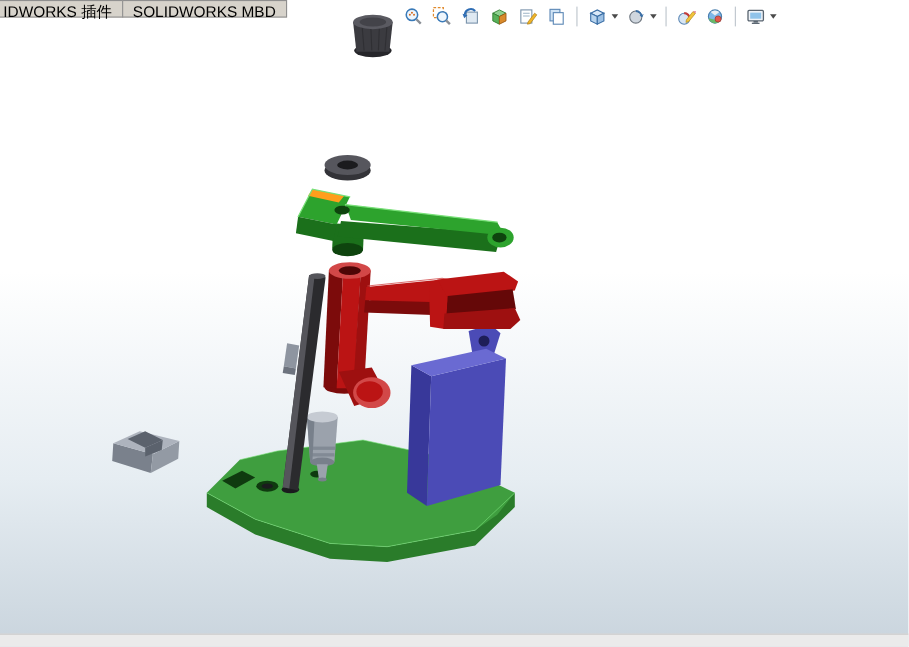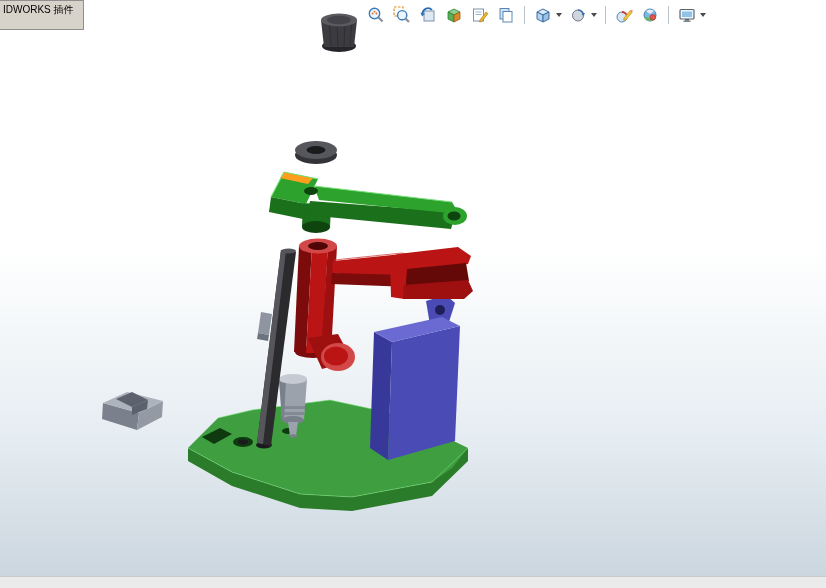--- a/index.html
+++ b/index.html
@@ -4,21 +4,21 @@
 <style>
   *{margin:0;padding:0;box-sizing:border-box}
   html,body{width:826px;height:588px;overflow:hidden}
   body{font-family:"Liberation Sans",sans-serif;position:relative}
   .app{position:absolute;inset:0;
        background:linear-gradient(180deg,var(--bg_top,#fff) 0%,var(--bg_top,#fff) 42%,#e6edf2 74%,var(--bg_bottom,#c9d4dd) 100%);}
   .viewport-svg{position:absolute;inset:0;width:100%;height:100%}
 
   
   .tabbar{position:absolute;top:0;left:0;display:flex;z-index:6}
-  .tab{height:30px;line-height:18px;font-size:10px;color:#000;background:#d7d3cb;
+  .tab{height:16px;line-height:18px;font-size:14px;color:#000;background:#d7d3cb;
        border:1px solid #8f8f8f;padding:0 9px;white-space:nowrap;cursor:default}
   .tab:first-child{border-left:none;padding-left:3px}
   .tab + .tab{margin-left:-1px}
 
   
   .toolbar{position:absolute;top:5px;left:366px;display:flex;align-items:center;gap:6px;z-index:6}
   .hbtn{width:20px;height:20px;display:flex;align-items:center;justify-content:center;border-radius:2px}
   .tsep{width:1px;height:18px;background:#bcc4cb;margin:0 2px}
   .tdrop{width:0;height:0;border-left:3.5px solid transparent;border-right:3.5px solid transparent;
          border-top:4px solid #4a4a4a;margin-left:-3px}
@@ -144,20 +144,21 @@
       <line class="knurl" x1="337" y1="21" x2="338" y2="46"></line>
       <line class="knurl" x1="345" y1="21" x2="344" y2="46"></line>
       <line class="knurl" x1="352" y1="21" x2="350" y2="46"></line>
       <ellipse class="f-knob-top" cx="339" cy="20" rx="18" ry="6.5"></ellipse>
       <ellipse class="f-knob-inner" cx="339" cy="20" rx="12" ry="4.2"></ellipse>
     </g>
   </svg>
 
   <div class="tabbar">
     <div class="tab">IDWORKS 插件</div>
+    <div class="tab">SOLIDWORKS MBD</div>
   </div>
 
   <div class="toolbar">
 
     <span class="hbtn">
       <svg width="18" height="18" viewBox="0 0 18 18">
         <circle cx="7.5" cy="7.5" r="5.2" fill="#eef6fd" stroke="#3a7ab8" stroke-width="1.4"></circle>
         <line x1="11.5" y1="11.5" x2="15.5" y2="15.5" stroke="#8a8f96" stroke-width="2.2"></line>
         <circle cx="5.6" cy="7.5" r="0.9" fill="#d56a1e"></circle>
           <circle cx="9.4" cy="7.5" r="0.9" fill="#d56a1e"></circle>

